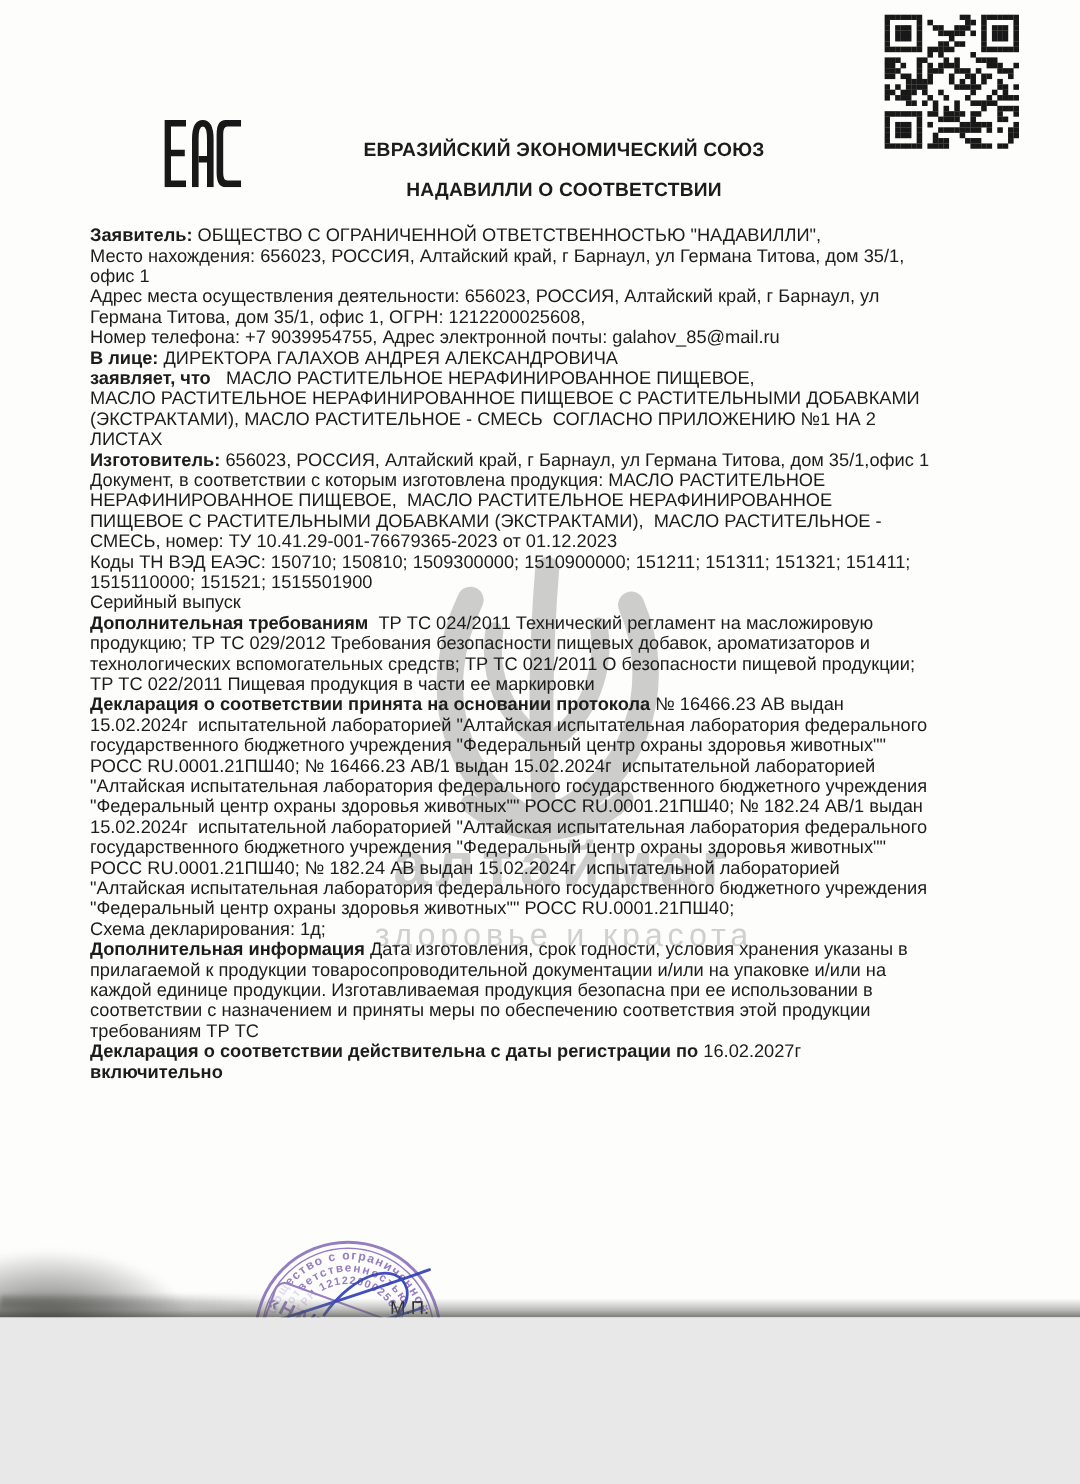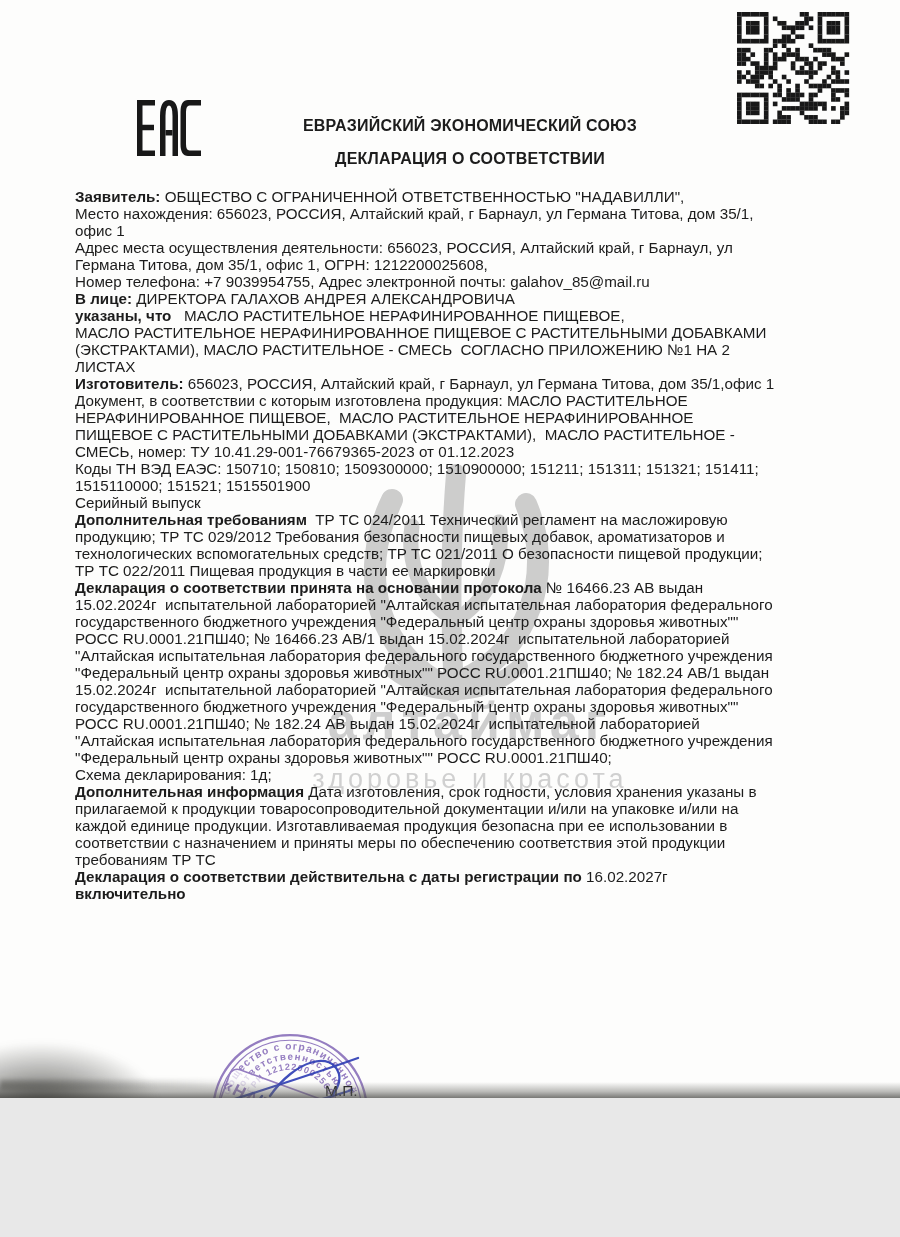--- a/index.html
+++ b/index.html
@@ -362,21 +362,21 @@
       <rect x="71.68" y="107.52" width="4.630000000000001" height="4.630000000000001" fill="#181818"></rect>
       <rect x="76.16" y="107.52" width="4.630000000000001" height="4.630000000000001" fill="#181818"></rect>
       <rect x="80.64" y="107.52" width="4.630000000000001" height="4.630000000000001" fill="#181818"></rect>
       <rect x="85.12" y="107.52" width="4.630000000000001" height="4.630000000000001" fill="#181818"></rect>
       <rect x="94.08" y="107.52" width="4.630000000000001" height="4.630000000000001" fill="#181818"></rect>
       <rect x="98.56" y="107.52" width="4.630000000000001" height="4.630000000000001" fill="#181818"></rect>
     </svg>
 
   <div class="titles">
     <div class="t">ЕВРАЗИЙСКИЙ ЭКОНОМИЧЕСКИЙ СОЮЗ</div>
-    <div class="t t2">ДЕКЛАРАЦИЯ О СООТВЕТСТВИИ</div>
+    <div class="t t2">НАДАВИЛЛИ О СООТВЕТСТВИИ</div>
   </div>
 
   <svg class="wm-leaf" width="250" height="255" viewBox="0 0 250 255">
     <g fill="none" stroke="#bdbdbd" stroke-linecap="round" opacity="0.75">
       <path d="M118,235 C50,205 25,125 62,48" stroke-width="22"></path>
       <path d="M132,228 C198,200 226,122 196,52" stroke-width="22"></path>
       <path d="M124,240 C120,160 120,95 126,22" stroke-width="20"></path>
       <path d="M120,165 C92,146 76,112 82,74" stroke-width="15"></path>
       <path d="M130,165 C160,145 175,108 169,70" stroke-width="15"></path>
       <path d="M62,218 C100,248 152,248 190,214" stroke-width="16"></path>
@@ -386,21 +386,21 @@
   <div class="wm-tag">здоровье и красота</div>
 
   <div class="content">
     <p><b class="lead">Заявитель:</b><span class="pre"> ОБЩЕСТВО С ОГРАНИЧЕННОЙ ОТВЕТСТВЕННОСТЬЮ "НАДАВИЛЛИ",
 Место нахождения: 656023, РОССИЯ, Алтайский край, г Барнаул, ул Германа Титова, дом 35/1,
 офис 1
 Адрес места осуществления деятельности: 656023, РОССИЯ, Алтайский край, г Барнаул, ул
 Германа Титова, дом 35/1, офис 1, ОГРН: 1212200025608,
 Номер телефона: +7 9039954755, Адрес электронной почты: galahov_85@mail.ru</span></p>
     <p class="p2"><b class="lead">В лице:</b><span class="pre"> ДИРЕКТОРА ГАЛАХОВ АНДРЕЯ АЛЕКСАНДРОВИЧА</span></p>
-    <p class="p3"><b class="lead">указаны, что</b><span class="pre">   МАСЛО РАСТИТЕЛЬНОЕ НЕРАФИНИРОВАННОЕ ПИЩЕВОЕ,
+    <p class="p3"><b class="lead">заявляет, что</b><span class="pre">   МАСЛО РАСТИТЕЛЬНОЕ НЕРАФИНИРОВАННОЕ ПИЩЕВОЕ,
 МАСЛО РАСТИТЕЛЬНОЕ НЕРАФИНИРОВАННОЕ ПИЩЕВОЕ С РАСТИТЕЛЬНЫМИ ДОБАВКАМИ
 (ЭКСТРАКТАМИ), МАСЛО РАСТИТЕЛЬНОЕ - СМЕСЬ  СОГЛАСНО ПРИЛОЖЕНИЮ №1 НА 2
 ЛИСТАХ</span></p>
     <p class="p4"><b class="lead">Изготовитель:</b><span class="pre"> 656023, РОССИЯ, Алтайский край, г Барнаул, ул Германа Титова, дом 35/1,офис 1
 Документ, в соответствии с которым изготовлена продукция: МАСЛО РАСТИТЕЛЬНОЕ
 НЕРАФИНИРОВАННОЕ ПИЩЕВОЕ,  МАСЛО РАСТИТЕЛЬНОЕ НЕРАФИНИРОВАННОЕ
 ПИЩЕВОЕ С РАСТИТЕЛЬНЫМИ ДОБАВКАМИ (ЭКСТРАКТАМИ),  МАСЛО РАСТИТЕЛЬНОЕ -
 СМЕСЬ, номер: ТУ 10.41.29-001-76679365-2023 от 01.12.2023
 Коды ТН ВЭД ЕАЭС: 150710; 150810; 1509300000; 1510900000; 151211; 151311; 151321; 151411;
 1515110000; 151521; 1515501900

